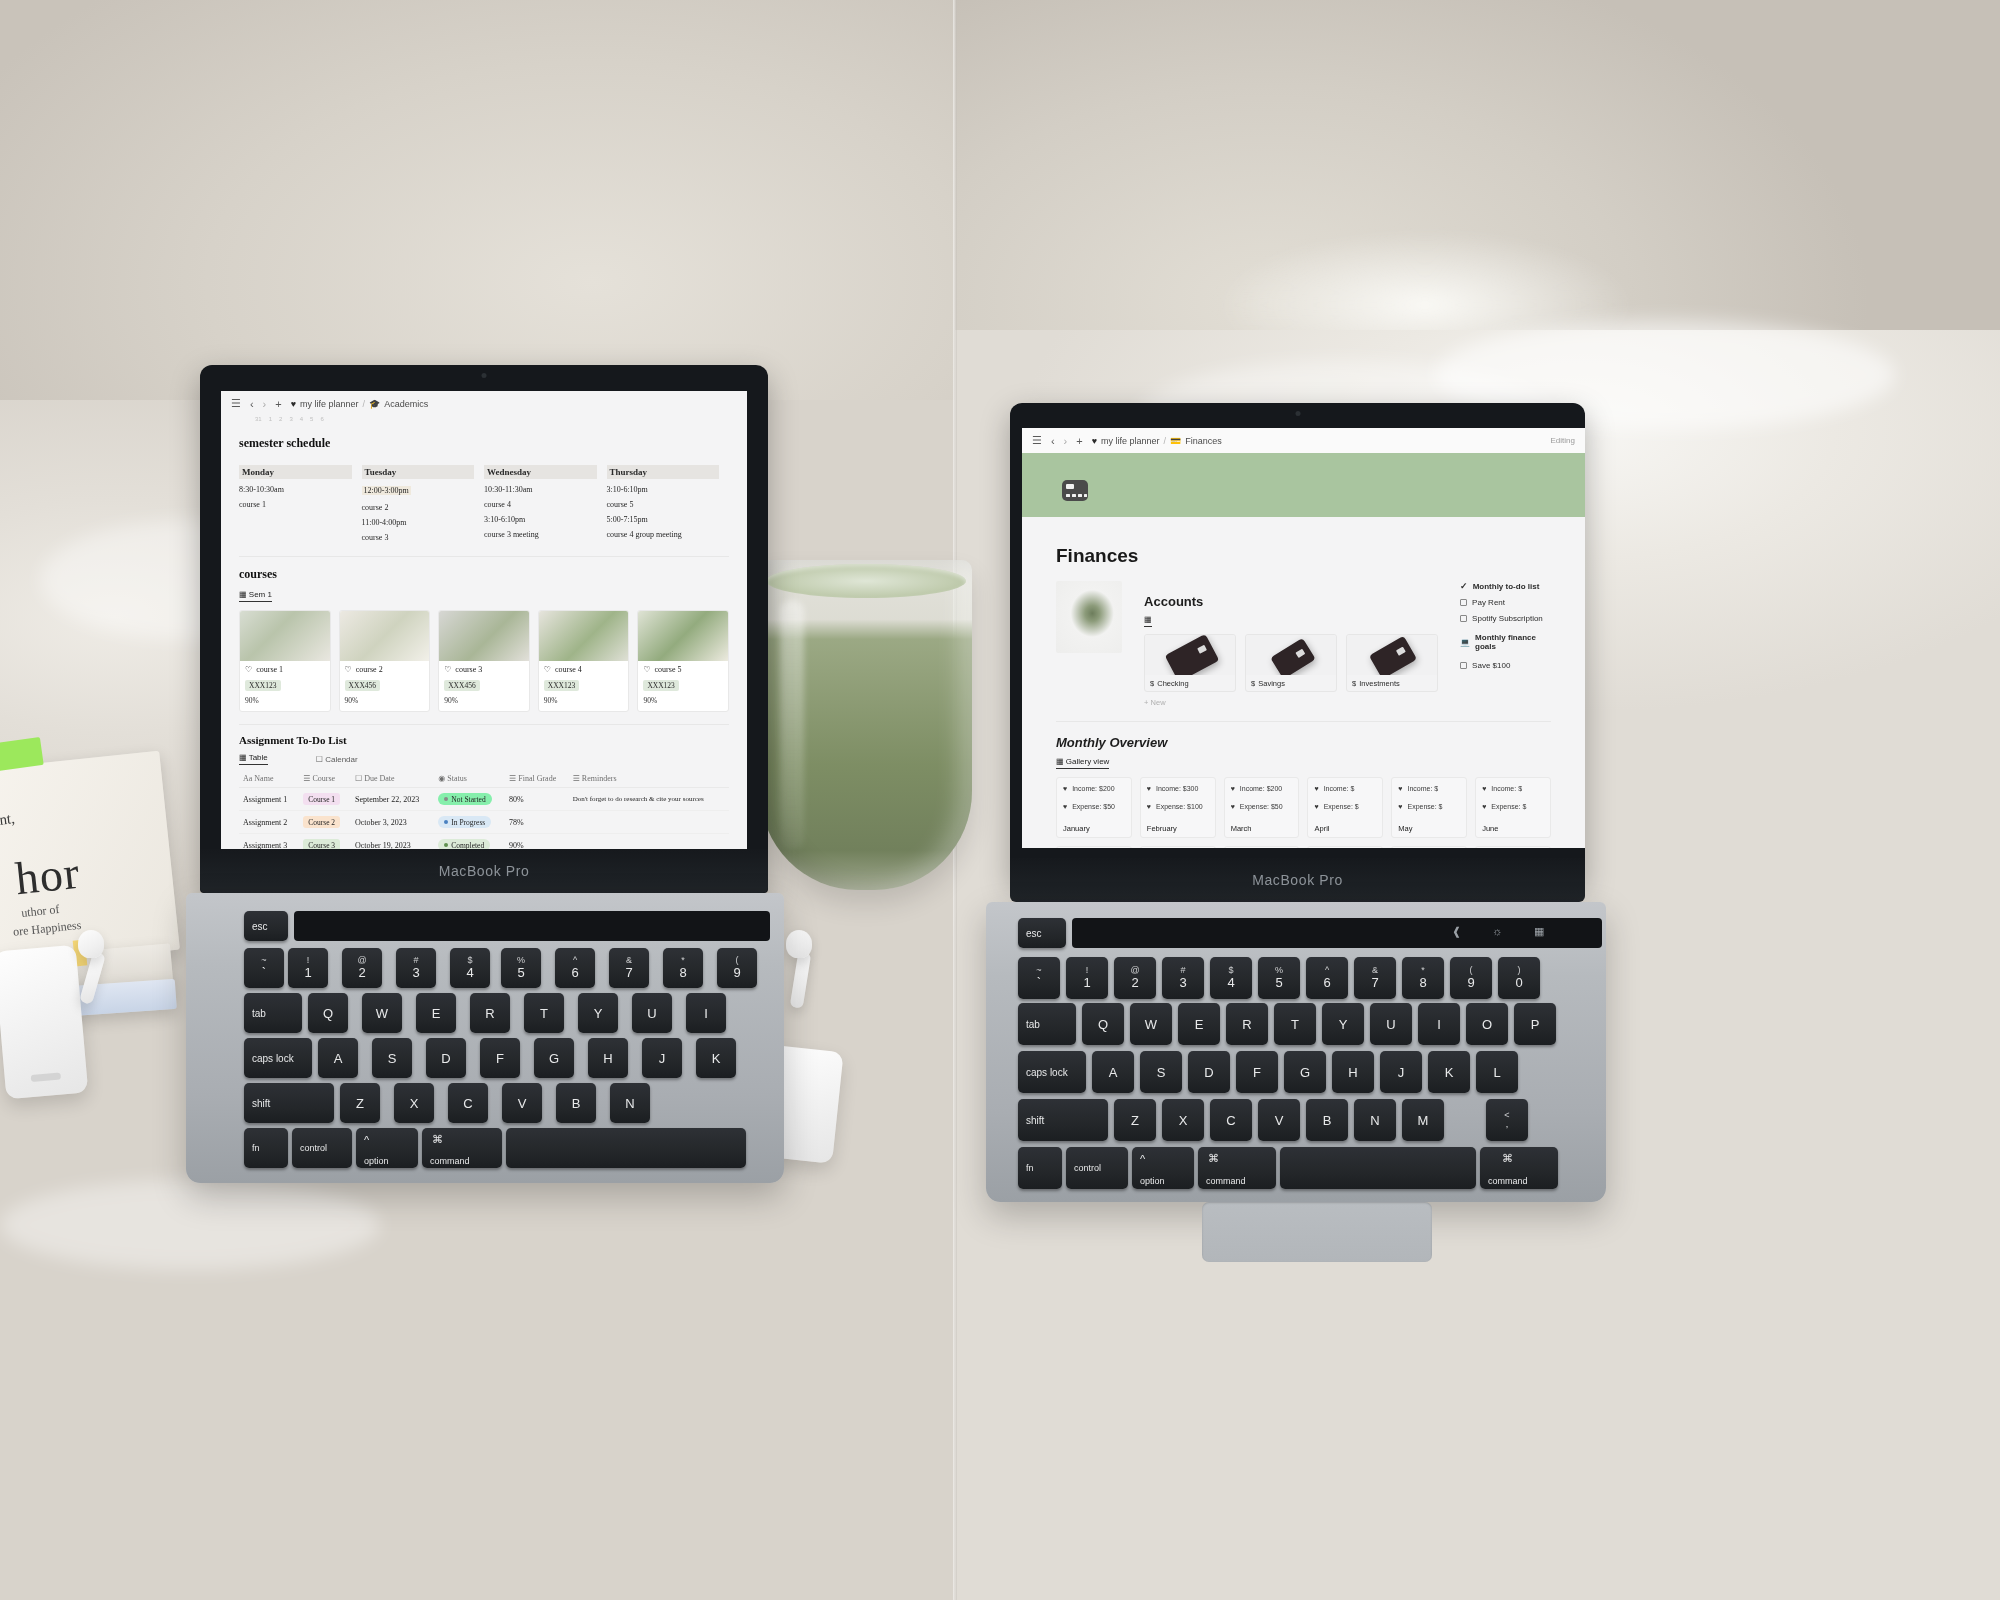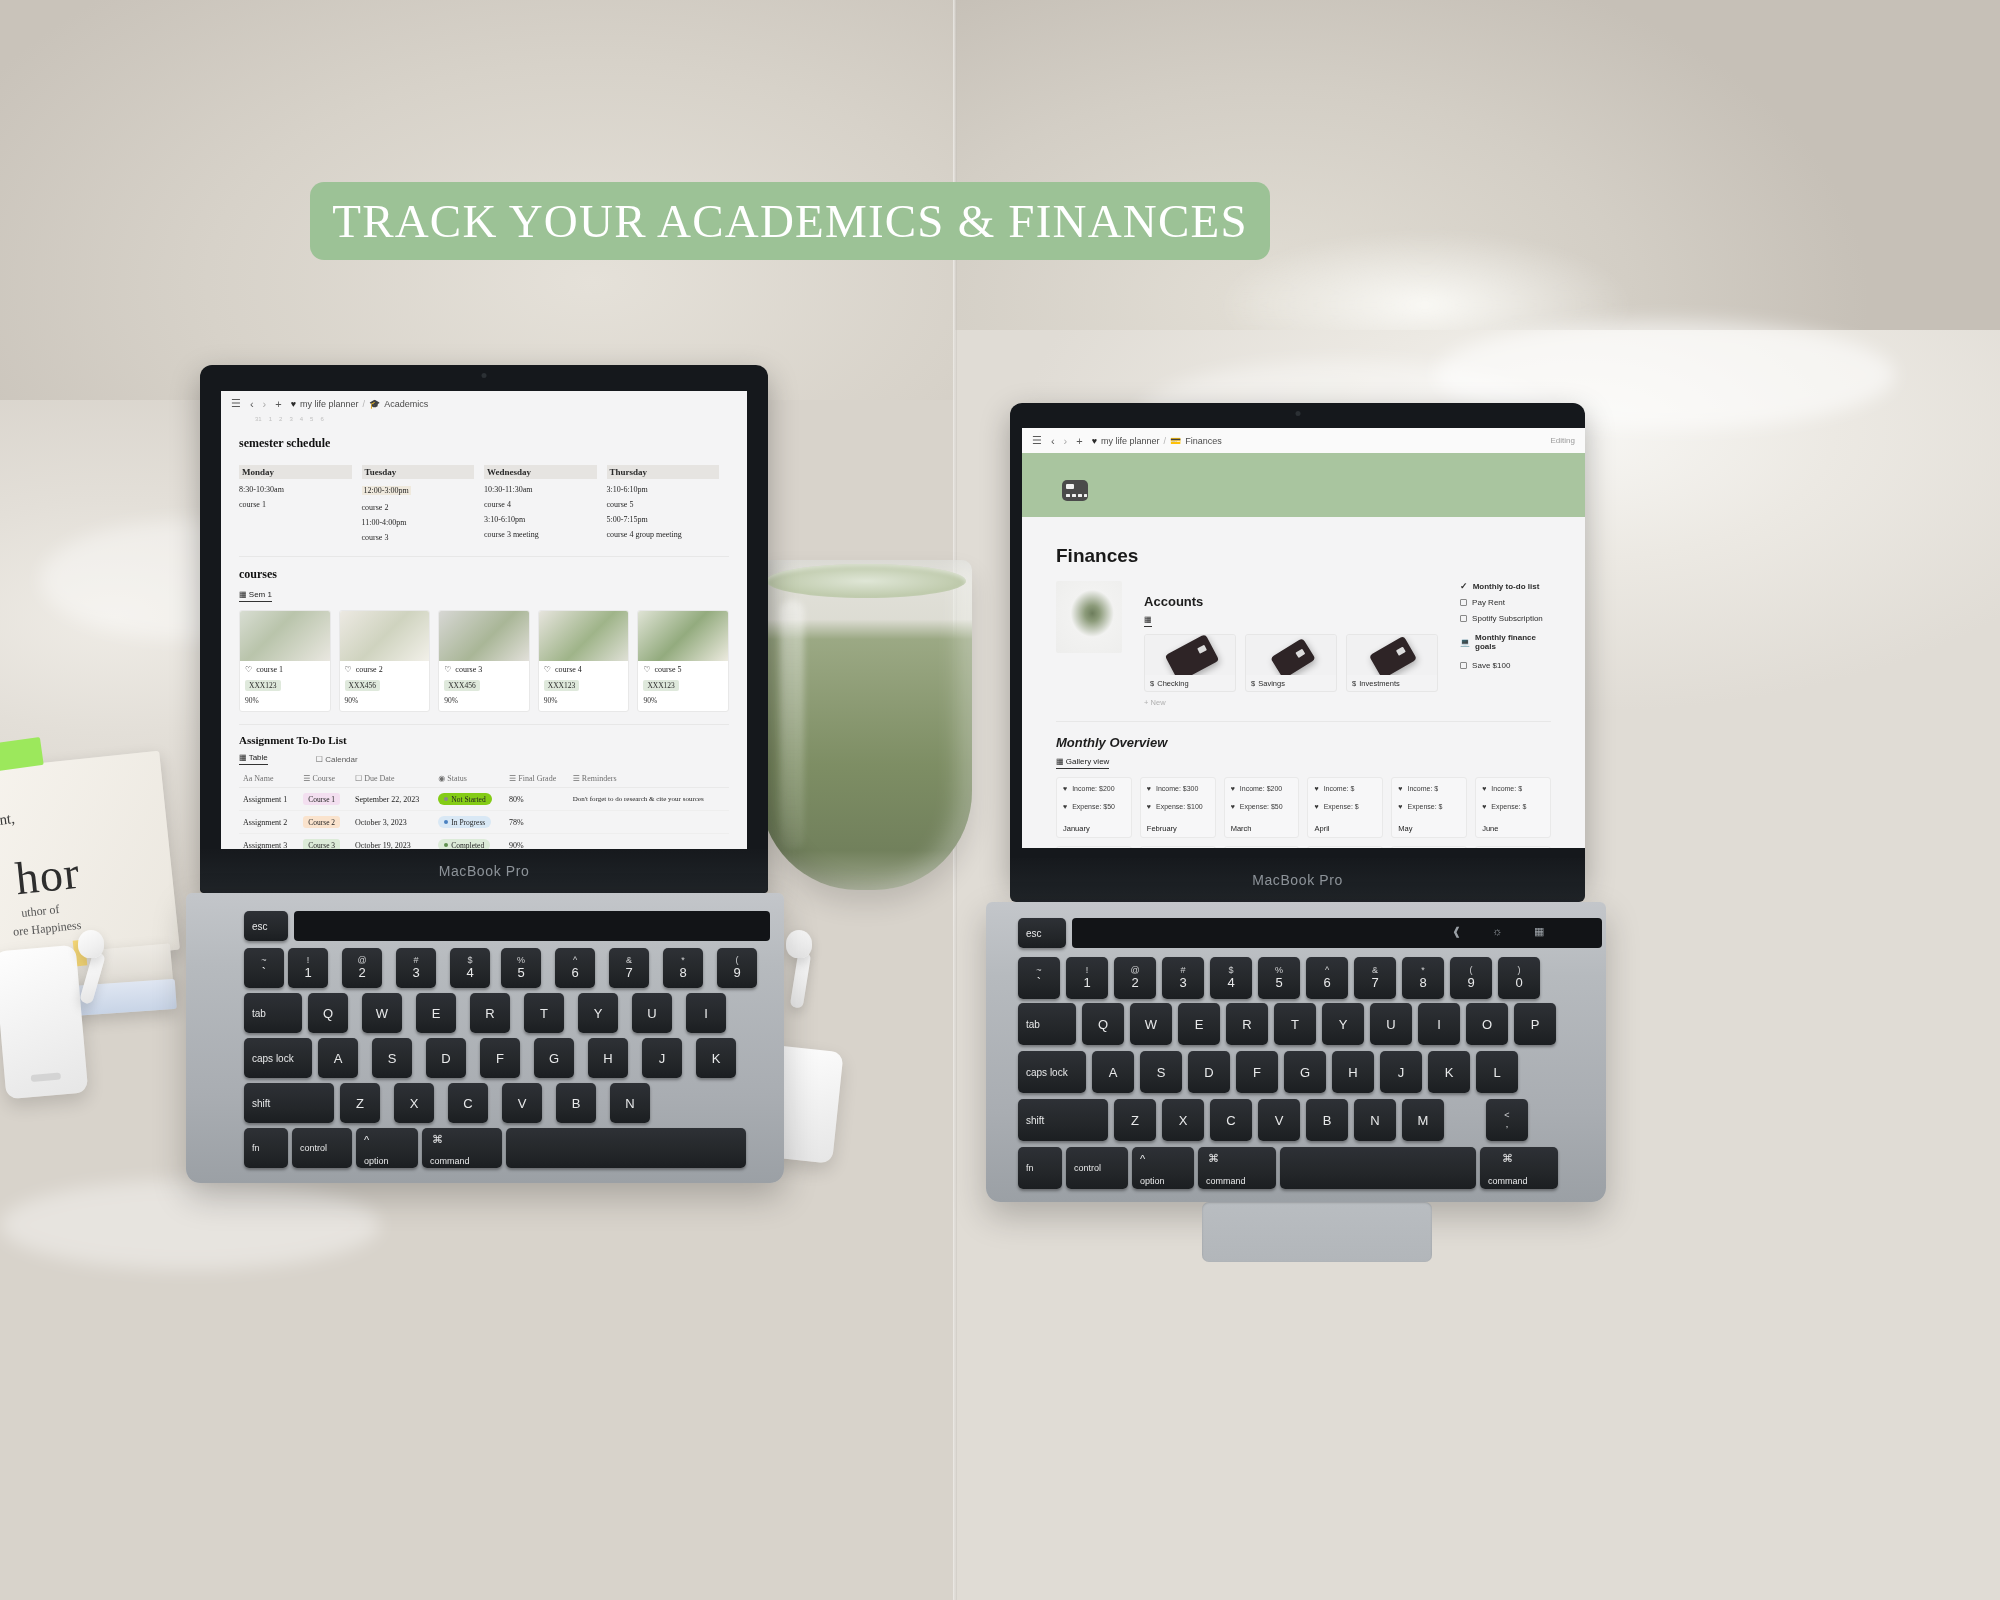--- a/index.html
+++ b/index.html
@@ -217,23 +217,20 @@
 
   <div class="panel panel-right">
     <div class="wall-right"></div>
     <div class="bed-right"></div>
     <div class="sheet-fold" style="left:180px; top:360px; width:420px; height:120px;"></div>
     <div class="sheet-fold" style="left:480px; top:320px; width:460px; height:110px; background:rgba(255,255,255,.55);"></div>
     <div class="sheet-fold" style="left:60px; top:980px; width:300px; height:110px;"></div>
   </div>
   <div class="seam"></div>
 
-  <div class="banner">
-    <div class="banner-text">TRACK YOUR ACADEMICS &amp; FINANCES</div>
-  </div>
 
   <div class="laptop">
 
     <div class="bezel" style="left:200px; top:365px; width:568px; height:528px;">
       <div class="cam"></div>
     </div>
     <div class="screen" style="left:221px; top:391px; width:526px; height:458px;">
 
       <div class="nt">
 
@@ -390,21 +387,21 @@
                 <th><span>◉</span> <span>Status</span></th>
                 <th><span>☰</span> <span>Final Grade</span></th>
                 <th><span>☰</span> <span>Reminders</span></th>
               </tr>
             </thead>
             <tbody>
               <tr>
                 <td>Assignment 1</td>
                 <td><span class="pill" style="background:#f3dff0">Course 1</span></td>
                 <td>September 22, 2023</td>
-                <td><span class="status" style="background:#84cc16">
+                <td><span class="status" style="background:#86efac">
                       <i class="dot" style="background:#8a8a8a"></i>
                       <span>Not Started</span>
                     </span></td>
                 <td>80%</td>
                 <td style="font-size:7px;">Don't forget to do research &amp; cite your sources</td>
               </tr>
               <tr>
                 <td>Assignment 2</td>
                 <td><span class="pill" style="background:#fae3cd">Course 2</span></td>
                 <td>October 3, 2023</td>

